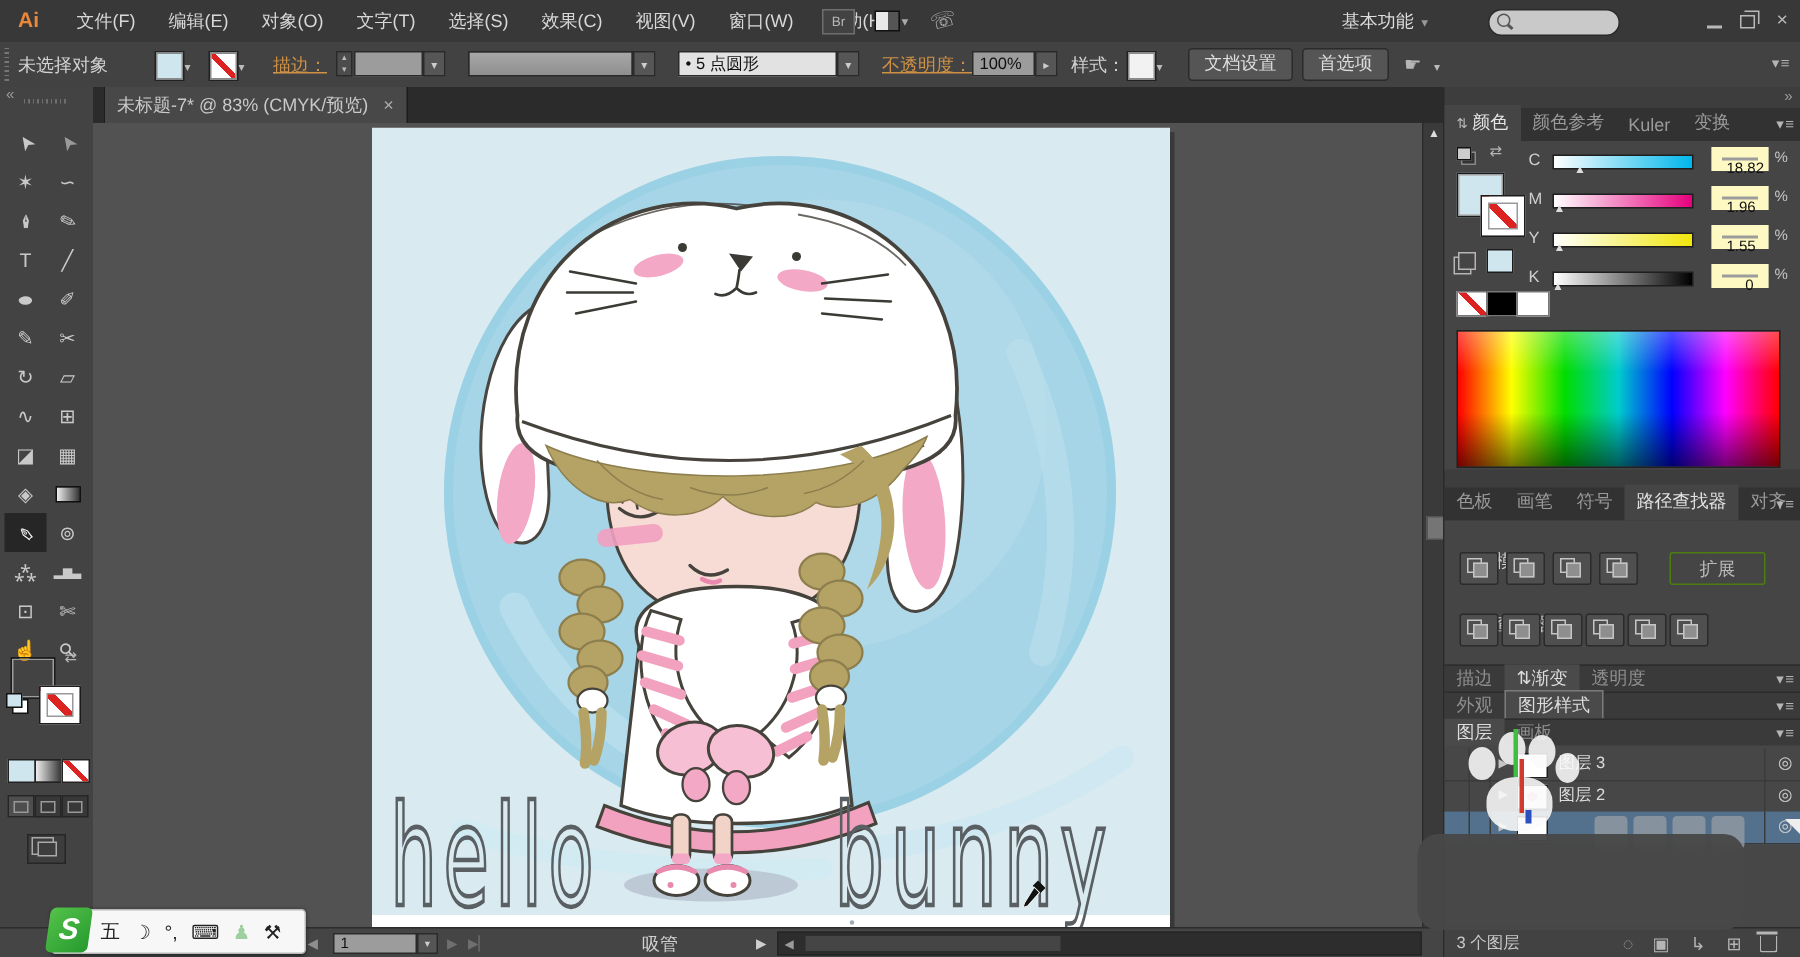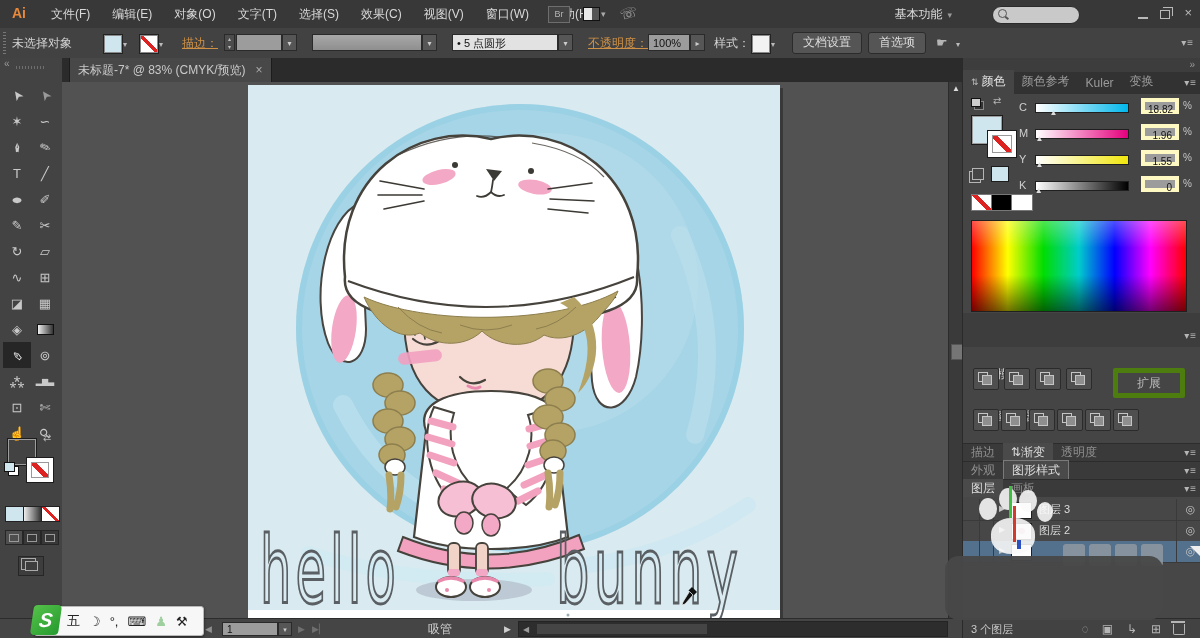--- a/index.html
+++ b/index.html
@@ -80,31 +80,31 @@
   .ptabs{position:absolute;left:0;width:238px;height:22px;background:#323232;display:flex;align-items:flex-end;}
   .ptab{padding:3px 8px 4px 8px;color:#9a9a9a;cursor:default;white-space:nowrap;}
   .ptab.act{background:#454545;color:#e4e4e4;}
   .ptab .pc{font-size:9px;margin-right:3px;color:#bbb;}
   .pmenu{position:absolute;right:4px;top:5px;}
   .pane{position:absolute;left:0;width:238px;background:#454545;}
   .sl-row{position:absolute;left:52px;height:16px;}
   .sl-ch{position:absolute;left:0;top:1px;color:#cfcfcf;font-size:11px;}
   .sl-track{position:absolute;left:16px;top:3px;width:92px;height:8px;border:1px solid #1f1f1f;}
   .sl-thumb{position:absolute;top:8px;color:#dcdcdc;font-size:8px;}
-  .sl-val{position:absolute;left:122px;top:-2px;width:38px;height:16px;background:#9c9c9c;border:4px solid #fef9c3;color:#111;font-size:10px;line-height:15px;text-align:right;padding:0 3px;box-sizing:border-box;}
+  .sl-val{position:absolute;left:122px;top:-2px;width:38px;height:16px;background:#9c9c9c;border:7px solid #fef9c3;color:#111;font-size:10px;line-height:15px;text-align:right;padding:0 3px;box-sizing:border-box;}
   .sl-unit{position:absolute;left:164px;top:0;color:#c5c5c5;font-size:10px;}
   #spectrum{position:absolute;left:8px;width:214px;height:90px;border:1px solid #202020;
      background:linear-gradient(to bottom,rgba(255,255,255,.30),rgba(255,255,255,0) 30%,rgba(0,0,0,0) 60%,rgba(0,0,0,.55)),
                 linear-gradient(to right,#f00,#ff0,#0d0,#0cc,#00f,#f0f,#f00);}
   .pf-lab{position:absolute;left:10px;color:#cfcfcf;margin-top:14px;}
   .pf-btn{position:absolute;width:24px;height:20px;background:#4f4f4f;border:1px solid #2b2b2b;border-radius:2px;}
   .pf{position:absolute;left:4px;top:3px;width:14px;height:12px;}
   .pf::before{content:"";position:absolute;left:0;top:0;width:8px;height:8px;border:1px solid #c5c5c5;}
   .pf::after{content:"";position:absolute;left:4px;top:3px;width:8px;height:8px;border:1px solid #c5c5c5;background:#8e8e8e;}
-  #expand-btn{position:absolute;width:62px;height:20px;border:5px solid #4d7c0f;border-radius:2px;color:#b9b9b9;text-align:center;line-height:20px;background:transparent;}
+  #expand-btn{position:absolute;width:62px;height:20px;border:1px solid #4d7c0f;border-radius:2px;color:#b9b9b9;text-align:center;line-height:20px;background:transparent;}
   .crow{position:absolute;left:0;width:238px;height:17px;background:#3a3a3a;border-top:1px solid #2c2c2c;display:flex;align-items:center;}
   .ctab{padding:1px 8px;color:#8f8f8f;white-space:nowrap;}
   .ctab.act{background:#4a4a4a;color:#dcdcdc;}
   .ctab.boxed{border:1px solid #7a7a7a;}
   .crow .pmenu{top:3px;}
   #layers{position:absolute;left:0;width:238px;background:#474747;}
   .lrow{position:absolute;left:0;width:238px;height:21px;border-bottom:1px solid #3a3a3a;}
   .lrow.sel{background:#53708c;}
   .lcol{position:absolute;top:0;height:21px;border-right:1px solid #3a3a3a;}
   .lexp{position:absolute;left:36px;top:5px;color:#c5c5c5;font-size:8px;}
@@ -468,20 +468,27 @@
             <span class="sl-val">0</span>
             <span class="sl-unit">%</span>
           </div>
         </div>
       <div style="position:absolute;left:8px;top:100px;width:20px;height:15px;border:1px solid #777;background:linear-gradient(45deg,transparent 42%,#d22 42%,#d22 58%,transparent 58%),#fff;"></div>
       <div style="position:absolute;left:28px;top:100px;width:20px;height:15px;border:1px solid #777;background:#000;"></div>
       <div style="position:absolute;left:48px;top:100px;width:20px;height:15px;border:1px solid #777;background:#fff;"></div>
       <div id="spectrum" style="top:126px;"></div>
     </div>
 
+    <div class="ptabs" style="top:267px;" id="tabs-pf">
+        <span class="ptab">色板</span>
+        <span class="ptab">画笔</span>
+        <span class="ptab">符号</span>
+        <span class="ptab act">路径查找器</span>
+        <span class="ptab">对齐</span>
+      </div>
     <span class="pmenu panelmenu" style="top:272px;">▾≡</span>
     <div class="pane" style="top:289px;height:96px;">
       <div class="pf-lab" style="top:5px;">形状模式：</div>
       <div id="shape-modes">
           <div class="pf-btn" style="left: 10px; top: 21px;">
             <span class="pf"></span>
           </div>
           <div class="pf-btn" style="left: 41px; top: 21px;">
             <span class="pf"></span>
           </div>

